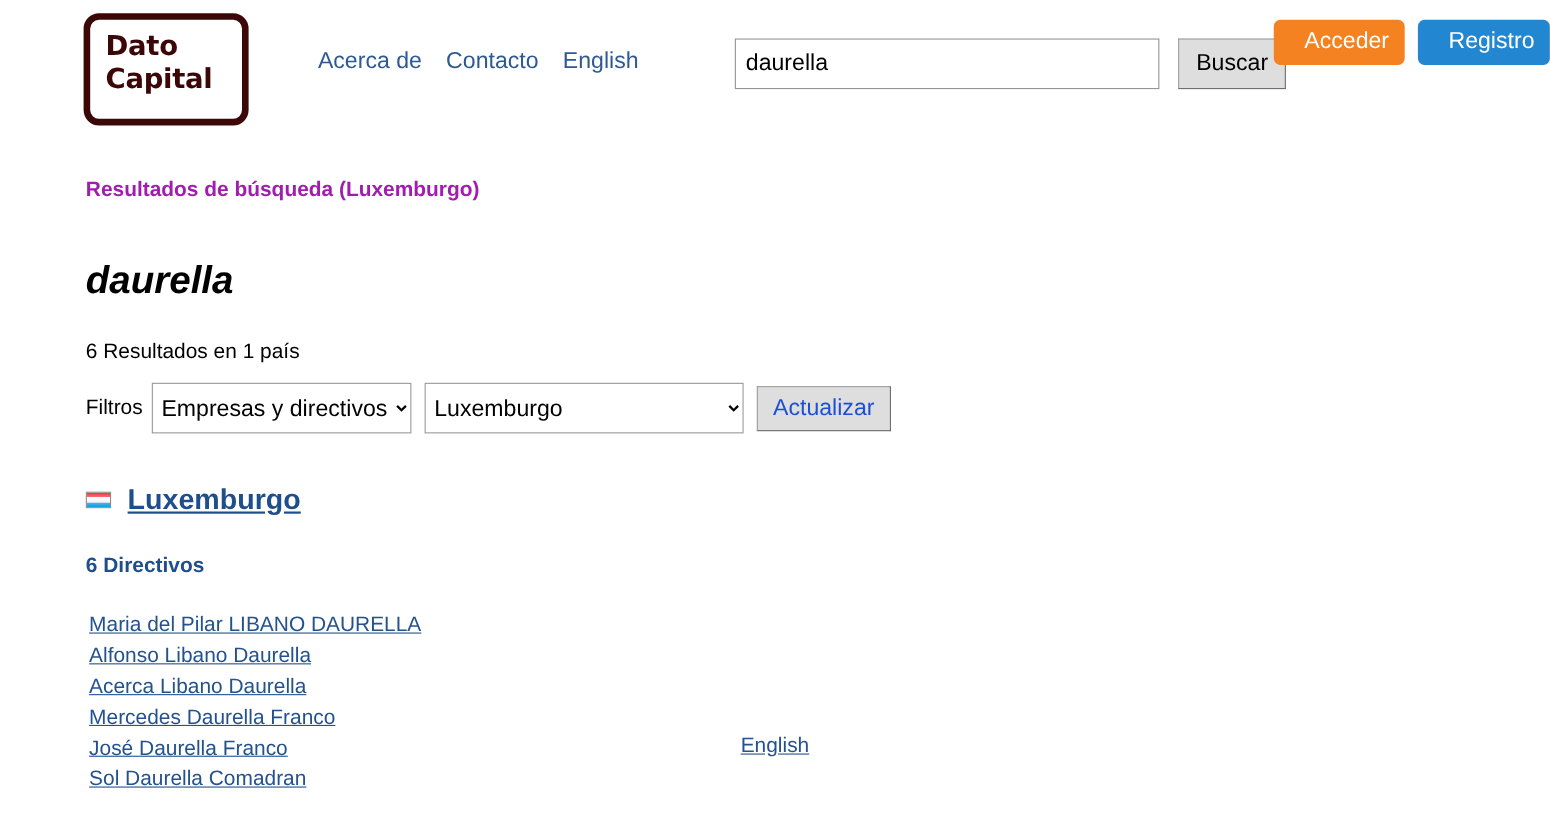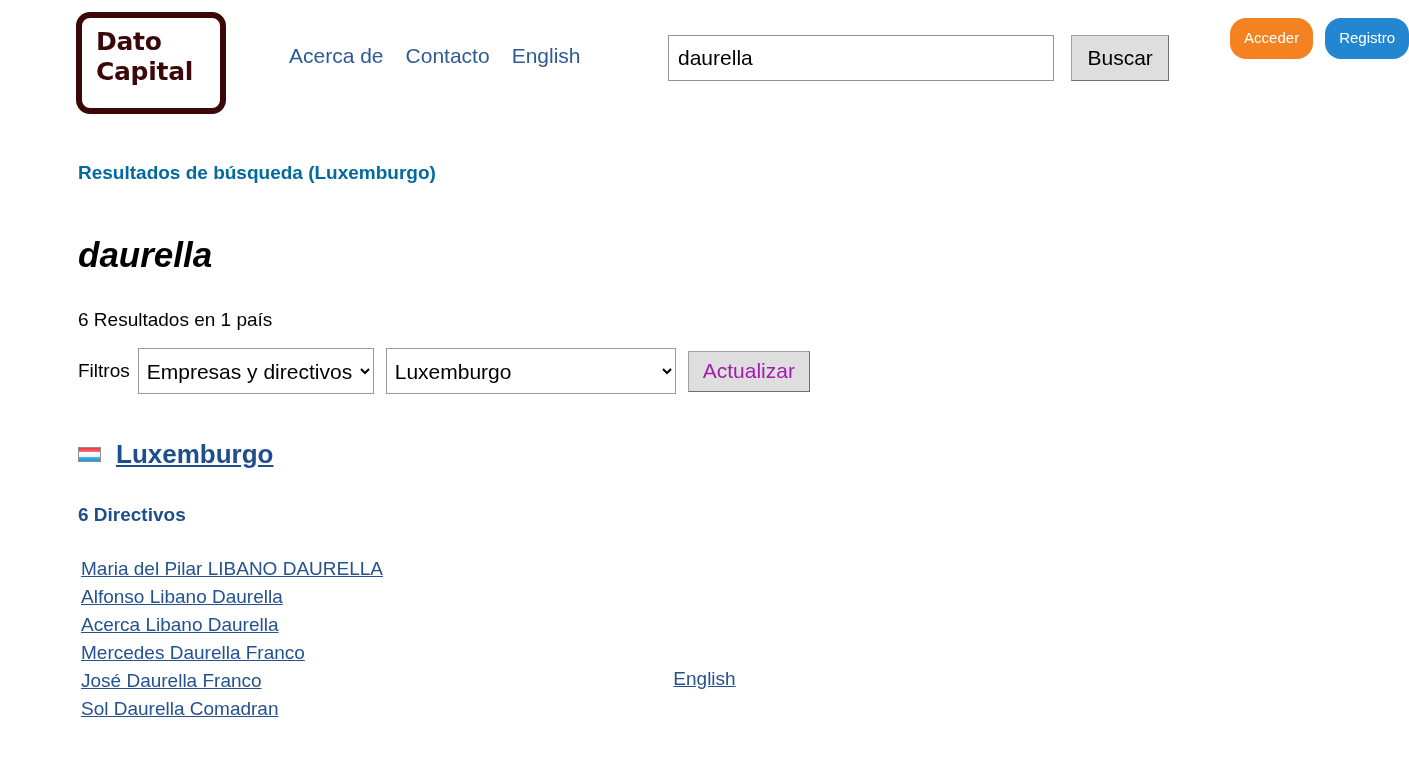--- a/index.html
+++ b/index.html
@@ -96,41 +96,41 @@
   }
 
   .auth {
     position: absolute;
     right: 0px;
     top: 18px;
     white-space: nowrap;
   }
   .auth-btn {
     display: inline-block;
-    font-size: 15px;
+    font-size: 21px;
     color: #ffffff;
-    padding: 9px 14px 10px 14px;
-    border-radius: 16px;
+    padding: 9px 14px 10px 28px;
+    border-radius: 6px;
     text-decoration: none;
     line-height: 22px;
   }
   .btn-acceder { background: #f58220; margin-right: 12px; }
   .btn-registro { background: #2287d0; }
 
   
   .main {
     position: absolute;
     left: 78px;
     top: 158px;
     right: 0;
   }
   .results-title {
     font-size: 19px;
     font-weight: bold;
-    color: #0369a1;
+    color: #a21caf;
     margin: 0 0 0 0;
     line-height: 30px;
   }
   .query-term {
     font-size: 35px;
     font-weight: bold;
     font-style: italic;
     color: #000;
     margin: 47px 0 0 0;
     line-height: 40px;
@@ -161,21 +161,21 @@
     height: 46px;
     box-sizing: border-box;
     padding: 2px 4px;
     margin-right: 12px;
     outline: none;
   }
   .filter-select.wide { width: 290px; }
   .update-btn {
     font-family: "Liberation Sans", sans-serif;
     font-size: 21px;
-    color: #a21caf;
+    color: #1d4ed8;
     background: #dedede;
     border: 1px solid #a0a0a0;
     border-right-color: #6f6f6f;
     border-bottom-color: #6f6f6f;
     padding: 7px 14px 8px 14px;
     cursor: pointer;
   }
 
   
   .country-block { margin-top: 45px; }

